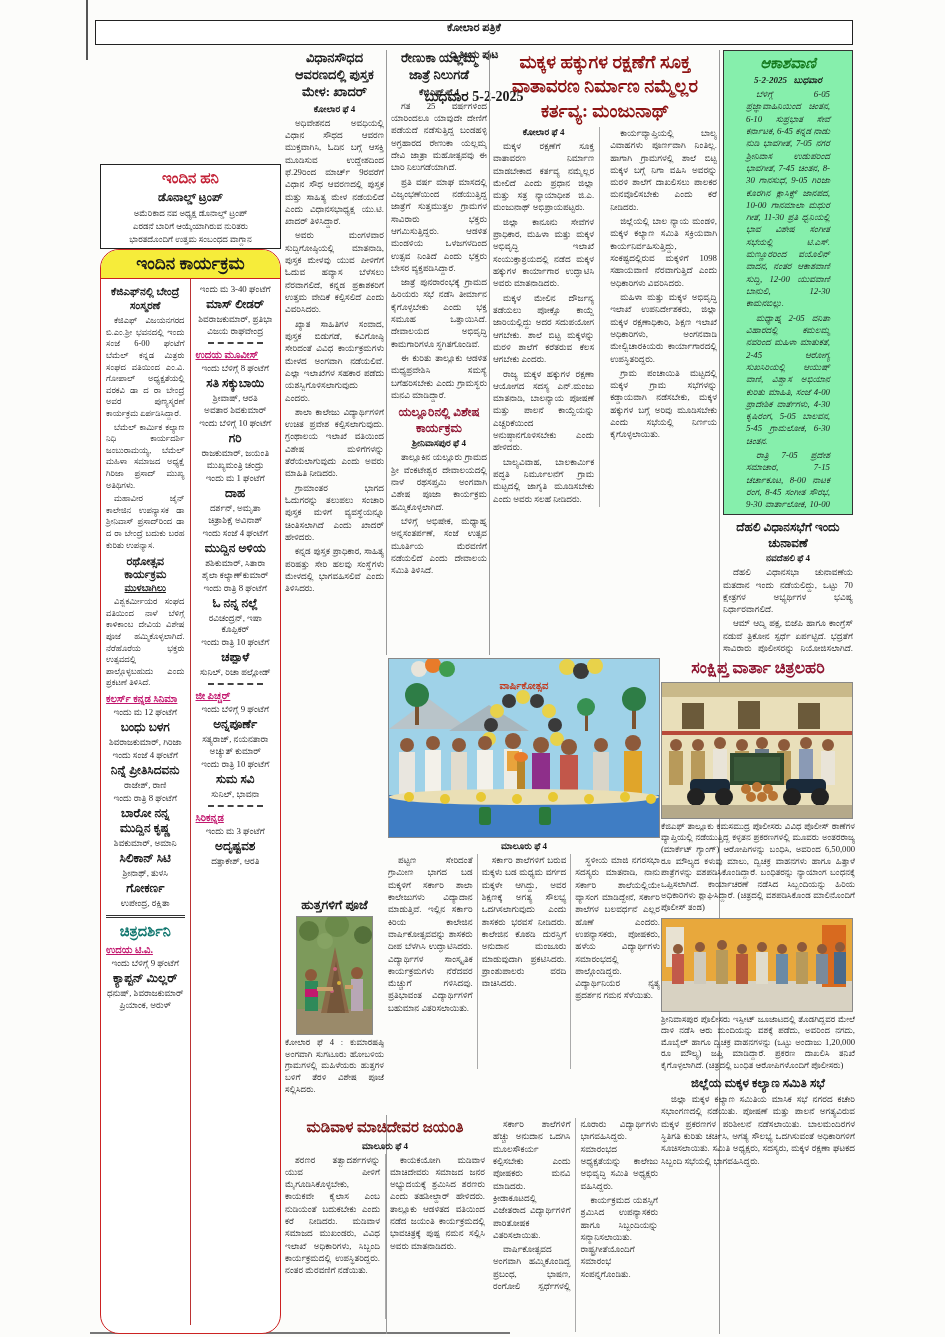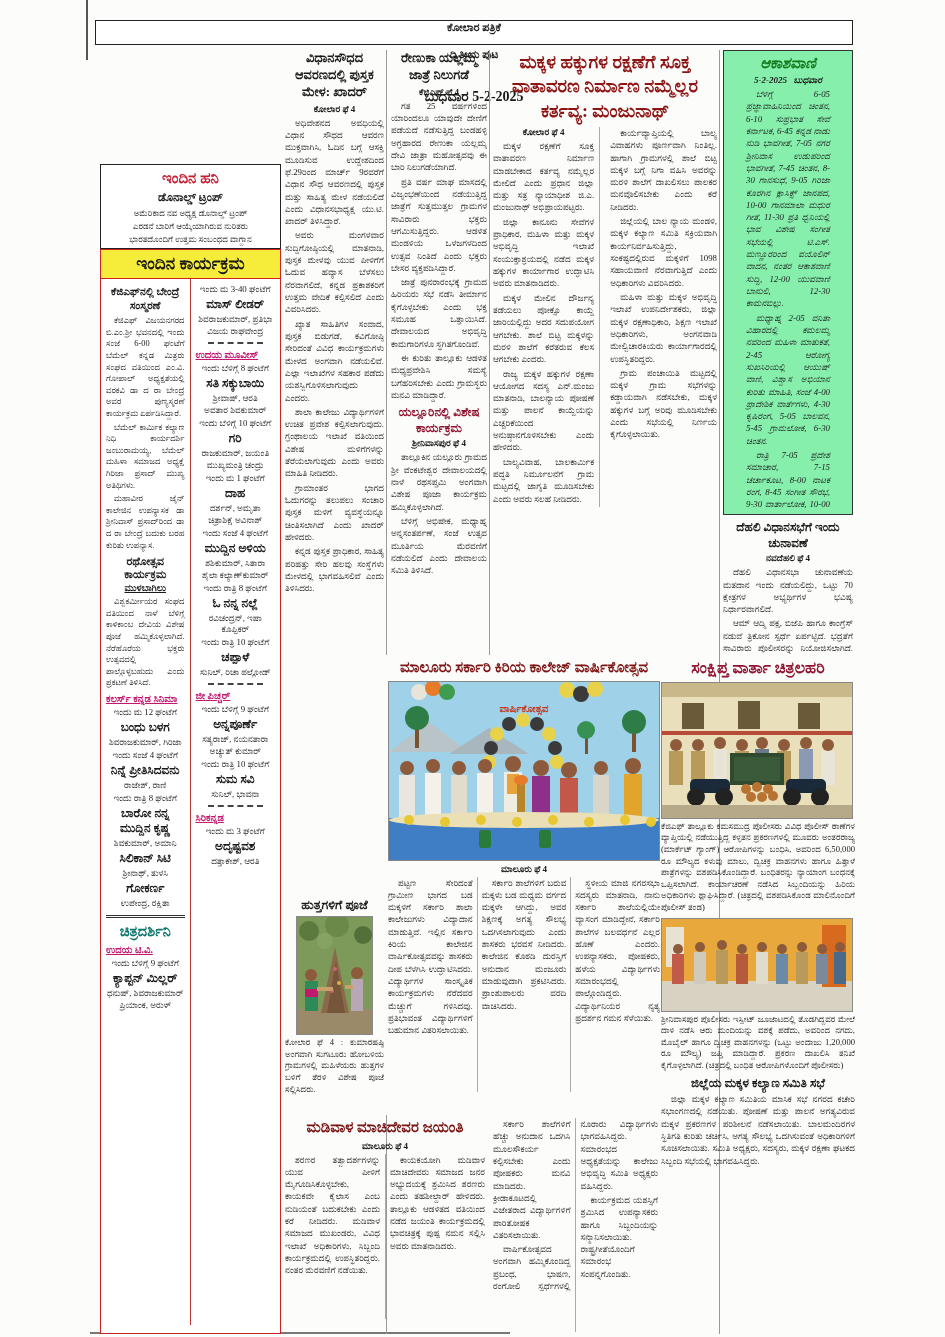--- a/index.html
+++ b/index.html
@@ -82,21 +82,21 @@
     <div class="fsub">ಡೊನಾಲ್ಡ್ ಟ್ರಂಪ್</div>
     <div>
         <p class="fline">ಅಮೆರಿಕಾದ ನವ ಅಧ್ಯಕ್ಷ ಡೊನಾಲ್ಡ್ ಟ್ರಂಪ್</p>
         <p class="fline">ಎರಡನೆ ಬಾರಿಗೆ ಆಯ್ಕೆಯಾಗಿರುವ ನುರಿತರು</p>
         <p class="fline">ಭಾರತದೊಂದಿಗೆ ಉತ್ತಮ ಸಂಬಂಧದ ವಾಗ್ದಾನ</p>
         <p class="fline">ಉಭಯ ದೇಶಗಳ ನಡುವೆ ವಿಶ್ವಾಸ ನಾಯಕ</p>
       </div>
     <div class="fsig" style="font-size:8px;">– ಕಾರತಿ ವಿ. ವೆಂಕಟರತ್ನಂ, ಚಿಂತಾಮಣಿ</div>
   </div>
 
-  <div class="blk progbox" style="left:100px;top:249px;width:181px;height:1085px;">
+  <div class="blk progbox" style="left:100px;top:249px;width:181px;height:1085px;border-radius:19px;">
     <div class="prog-title">ಇಂದಿನ ಕಾರ್ಯಕ್ರಮ</div>
     <div class="prog-cols">
       <div class="prog-col first" style="height:1046px;overflow:hidden;">
         <div>
             <div class="li-head">ಕೆಜಿಎಫ್‌ನಲ್ಲಿ ಬೇಂದ್ರೆ ಸಂಸ್ಮರಣೆ</div>
             <div class="li-para">ಕೆಜಿಎಫ್ ವಿಜಯನಗರದ ಬಿ.ಎಂ.ಶ್ರೀ ಭವನದಲ್ಲಿ ಇಂದು ಸಂಜೆ 6-00 ಘಂಟೆಗೆ ಬೆಮೆಲ್ ಕನ್ನಡ ಮಿತ್ರರು ಸಂಘದ ವತಿಯಿಂದ ಎಂ.ವಿ. ಗೋಪಾಲ್ ಅಧ್ಯಕ್ಷತೆಯಲ್ಲಿ ವರಕವಿ ಡಾ ದ ರಾ ಬೇಂದ್ರೆ ಅವರ ಪುಣ್ಯಸ್ಮರಣೆ ಕಾರ್ಯಕ್ರಮ ಏರ್ಪಡಿಸಿದ್ದಾರೆ.</div>
             <div class="li-para">ಬೆಮೆಲ್ ಕಾರ್ಮಿಕ ಕಲ್ಯಾಣ ನಿಧಿ ಕಾರ್ಯದರ್ಶಿ ಜಂಬುರಾಮಯ್ಯ, ಬೆಮೆಲ್ ಮಹಿಳಾ ಸಮಾಜದ ಅಧ್ಯಕ್ಷೆ ಗಿರಿಜಾ ಪ್ರಸಾದ್ ಮುಖ್ಯ ಅತಿಥಿಗಳು.</div>
             <div class="li-para">ಮಹಾವೀರ ಜೈನ್ ಕಾಲೇಜಿನ ಉಪನ್ಯಾಸಕ ಡಾ ಶ್ರೀನಿವಾಸ್ ಪ್ರಸಾದ್‌ರಿಂದ ಡಾ ದ ರಾ ಬೇಂದ್ರೆ ಬದುಕು ಬರಹ ಕುರಿತು ಉಪನ್ಯಾಸ.</div>
             <div class="li-cbold">ರಥೋತ್ಸವ ಕಾರ್ಯಕ್ರಮ</div>
             <div class="li-cunder">ಮುಳಬಾಗಿಲು</div>
@@ -276,21 +276,20 @@
   <div class="blk" style="left:723px;top:520px;width:130px;height:135px;">
     <h3 class="h-black" style="margin-top:0;">ದೆಹಲಿ ವಿಧಾನಸಭೆಗೆ ಇಂದು ಚುನಾವಣೆ</h3>
     <div class="dateline">ನವದೆಹಲಿ ಫೆ 4</div>
     <div>
         <p class="bodyp">ದೆಹಲಿ ವಿಧಾನಸಭಾ ಚುನಾವಣೆಯ ಮತದಾನ ಇಂದು ನಡೆಯಲಿದ್ದು, ಒಟ್ಟು 70 ಕ್ಷೇತ್ರಗಳ ಅಭ್ಯರ್ಥಿಗಳ ಭವಿಷ್ಯ ನಿರ್ಧಾರವಾಗಲಿದೆ.</p>
         <p class="bodyp">ಆಮ್ ಆದ್ಮಿ ಪಕ್ಷ, ಬಿಜೆಪಿ ಹಾಗೂ ಕಾಂಗ್ರೆಸ್ ನಡುವೆ ತ್ರಿಕೋನ ಸ್ಪರ್ಧೆ ಏರ್ಪಟ್ಟಿದೆ. ಭದ್ರತೆಗೆ ಸಾವಿರಾರು ಪೊಲೀಸರನ್ನು ನಿಯೋಜಿಸಲಾಗಿದೆ. ಫಲಿತಾಂಶ ಫೆ 8ರಂದು ಪ್ರಕಟವಾಗಲಿದೆ.</p>
       </div>
   </div>
 
   <div class="blk" style="left:388px;top:658px;width:272px;height:455px;">
-    <h2 class="h-sec">ಮಾಲೂರು ಸರ್ಕಾರಿ ಕಿರಿಯ ಕಾಲೇಜ್ ವಾರ್ಷಿಕೋತ್ಸವ</h2>
     <svg class="photo" width="270" height="178" viewBox="0 0 270 178" style="border:1px solid #888;">
       <rect width="270" height="178" fill="#9fd2e8"></rect>
       <path d="M0 70 L40 40 L80 70 Z" fill="#b9c4c9"></path>
         <path d="M60 72 L100 46 L140 72 Z" fill="#a8b6bd"></path>
       <rect x="26" y="40" width="4" height="26" fill="#7a5230"></rect>
         <circle cx="28" cy="36" r="12" fill="#2e7d46"></circle>
       <rect x="243" y="44" width="4" height="26" fill="#7a5230"></rect>
         <circle cx="245" cy="40" r="12" fill="#2e7d46"></circle>
       <rect x="196" y="52" width="3" height="20" fill="#7a5230"></rect>
         <circle cx="197" cy="48" r="9" fill="#379152"></circle>

